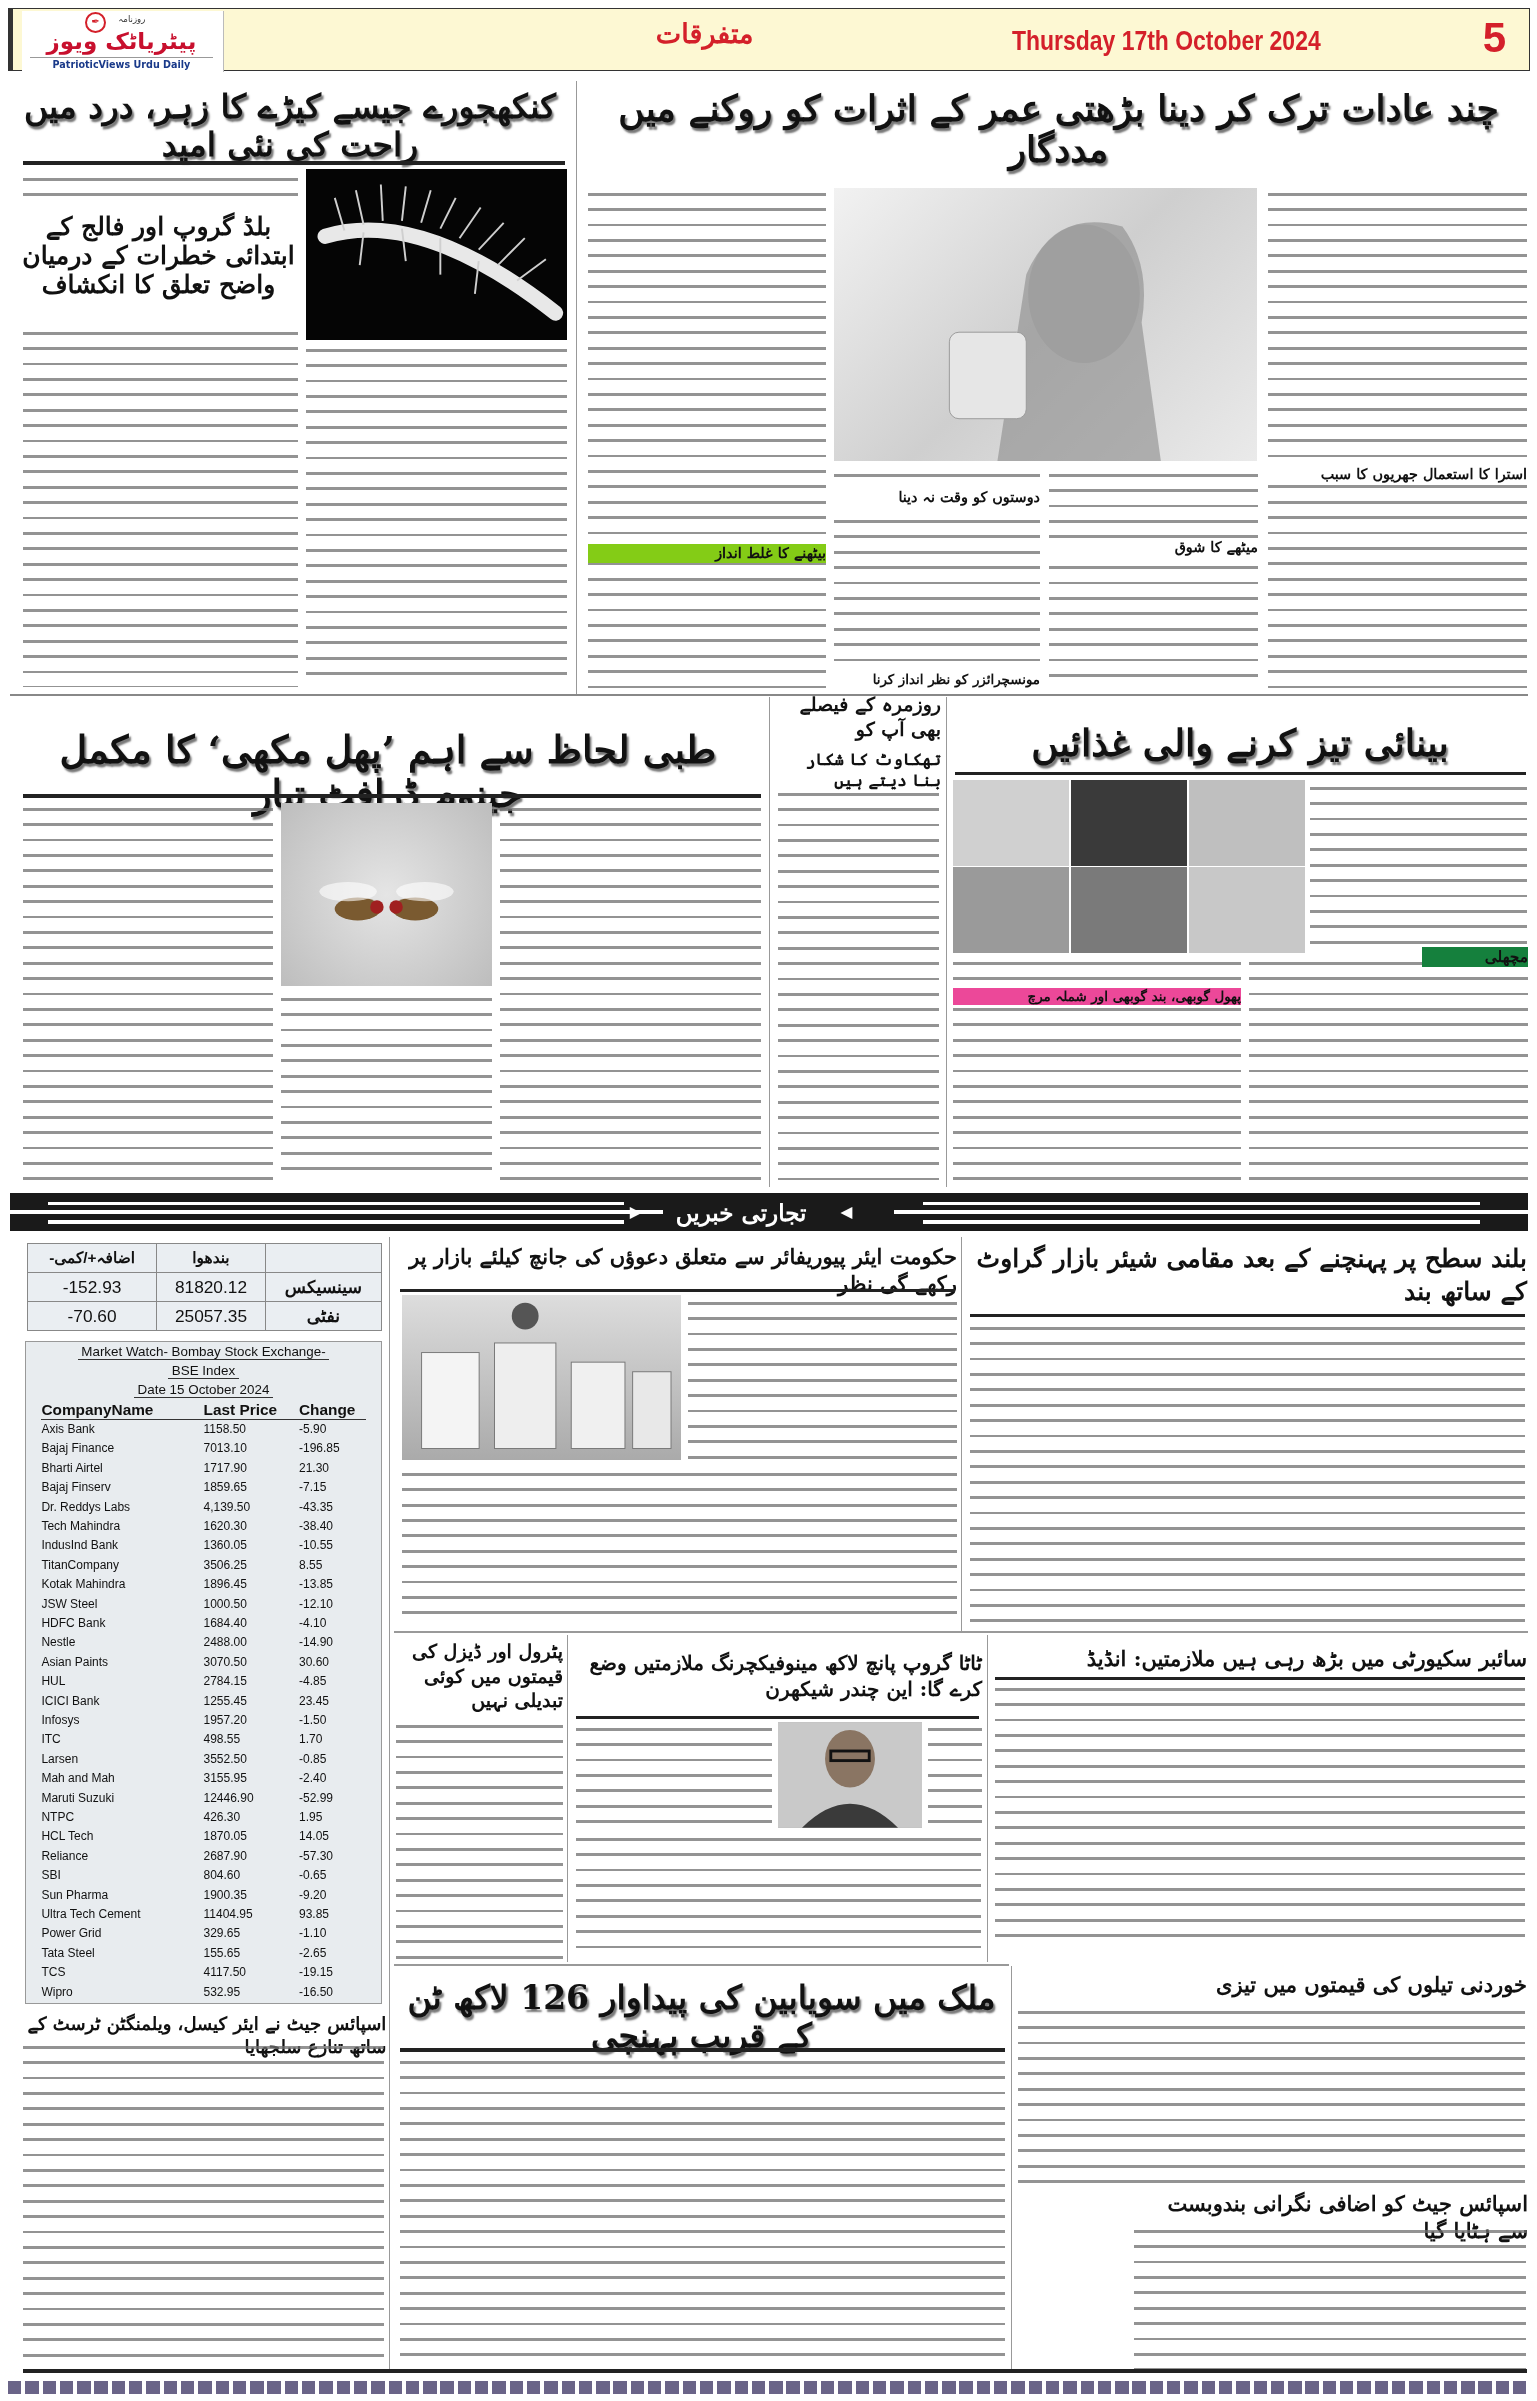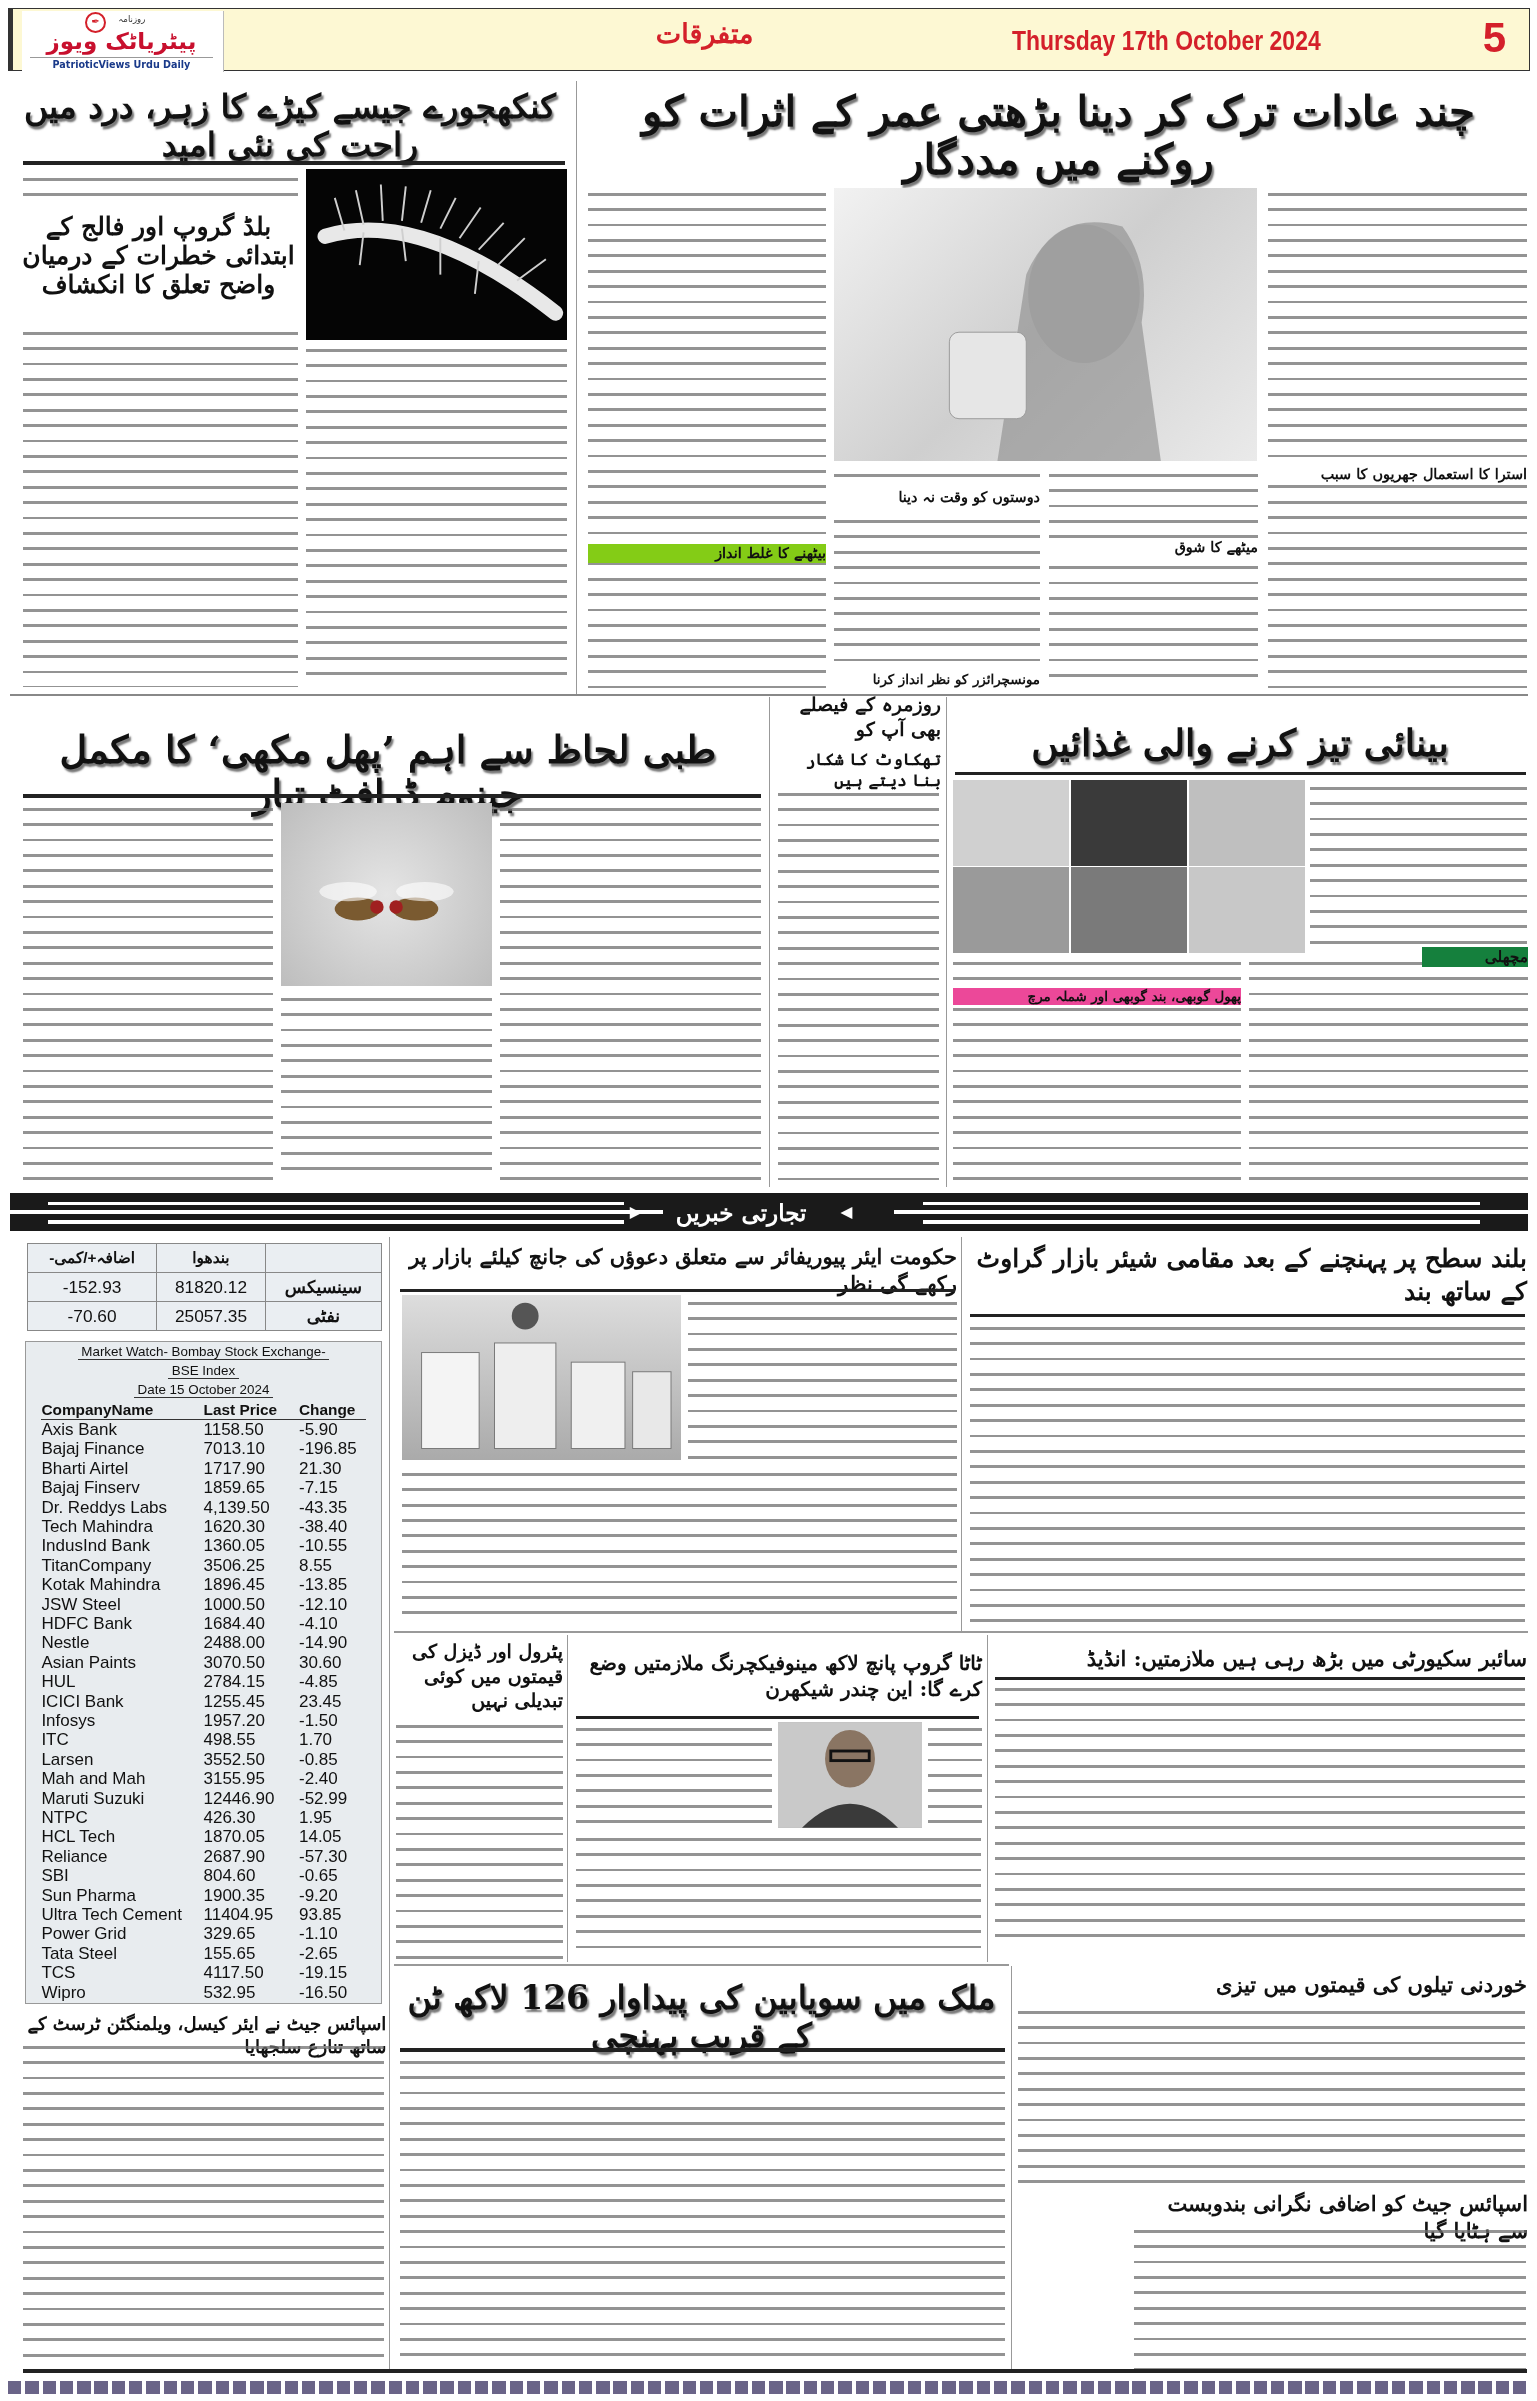--- a/index.html
+++ b/index.html
@@ -37,21 +37,21 @@
   .idx-table { position: absolute; left: 27px; top: 1243px; width: 355px; border-collapse: collapse; background: #eaeef2; font-family: "Liberation Sans", sans-serif; border: 1.9px solid #999; }
   .idx-table td, .idx-table th { border: 1px solid #888; height: 29px; text-align: center; font-size: 17.3px; }
   .idx-table th { font-size: 15.4px; font-weight: bold; direction: rtl; }
   .idx-table .urdu { direction: rtl; font-size: 17.3px; font-weight: bold; }
 
   .mw { position: absolute; left: 25px; top: 1341px; width: 357px; height: 663px; background: #e8ecef; border: 1.9px solid #999; font-family: "Liberation Sans", sans-serif; }
   .mw-t { text-align: center; font-size: 13.4px; line-height: 19px; }
   .mw-t span { border-bottom: 1px solid #333; padding: 0 3.8px; }
   .mw-head { display: flex; font-weight: bold; font-size: 15.4px; margin-top: 1.9px; padding: 0 15.4px; }
   .mw-head div { border-bottom: 1.9px solid #333; }
-  .mw-row { display: flex; font-size: 17px; line-height: 19.4px; padding: 0 15.4px; }
+  .mw-row { display: flex; font-size: 12px; line-height: 19.4px; padding: 0 15.4px; }
   .c1 { width: 163px; } .c2 { width: 96px; } .c3 { width: 67px; }
 
   .bottom-strip { position: absolute; left: 7.7px; top: 2381px; width: 1522px; height: 13.4px;
     background-image: repeating-linear-gradient(to right, #6a6488 0px, #6a6488 13.4px, transparent 13.4px, transparent 17.3px); }
 </style>
 </head>
 <body>
 
 <div class="masthead">
   <div class="logo">
@@ -88,21 +88,21 @@
       <line x1="140" y1="72" x2="140" y2="110"></line>
         <line x1="180" y1="96" x2="176" y2="130"></line>
     </g>
   </svg>
 </div>
 <div class="body" style="left:23px;top:173px;width:275px;height:35px;"></div>
 <div class="headline" style="left:19px;top:213px;width:279px;font-size:25px;text-shadow:none;">بلڈ گروپ اور فالج کے ابتدائی خطرات کے درمیان واضح تعلق کا انکشاف</div>
 <div class="body" style="left:23px;top:327px;width:275px;height:360px;"></div>
 <div class="body" style="left:306px;top:344px;width:261px;height:343px;"></div>
 
-<div class="headline" style="left:588px;top:88px;width:941px;font-size:42px;">چند عادات ترک کر دینا بڑھتی عمر کے اثرات کو روکنے میں مددگار</div>
+<div class="headline" style="left:588px;top:88px;width:941px;font-size:36px;">چند عادات ترک کر دینا بڑھتی عمر کے اثرات کو روکنے میں مددگار</div>
 <div class="photo" style="left:834px;top:188px;width:423px;height:273px;background:linear-gradient(135deg,#f2f2f2,#cfcfcf 50%,#eaeaea);">
   <svg width="423" height="273" viewBox="0 0 440 284">
     <ellipse cx="260" cy="110" rx="58" ry="72" fill="#bdbdbd"></ellipse>
     <path d="M200 90 Q230 20 300 40 Q330 80 320 140 L340 284 L170 284 Z" fill="#8a8a8a" opacity="0.6"></path>
     <rect x="120" y="150" width="80" height="90" rx="10" fill="#e6e6e6" stroke="#999"></rect>
   </svg>
 </div>
 <div class="body" style="left:588px;top:188px;width:238px;height:500px;"></div>
 <div class="body" style="left:1268px;top:188px;width:259px;height:500px;"></div>
 <div class="body" style="left:1049px;top:469px;width:209px;height:219px;"></div>

